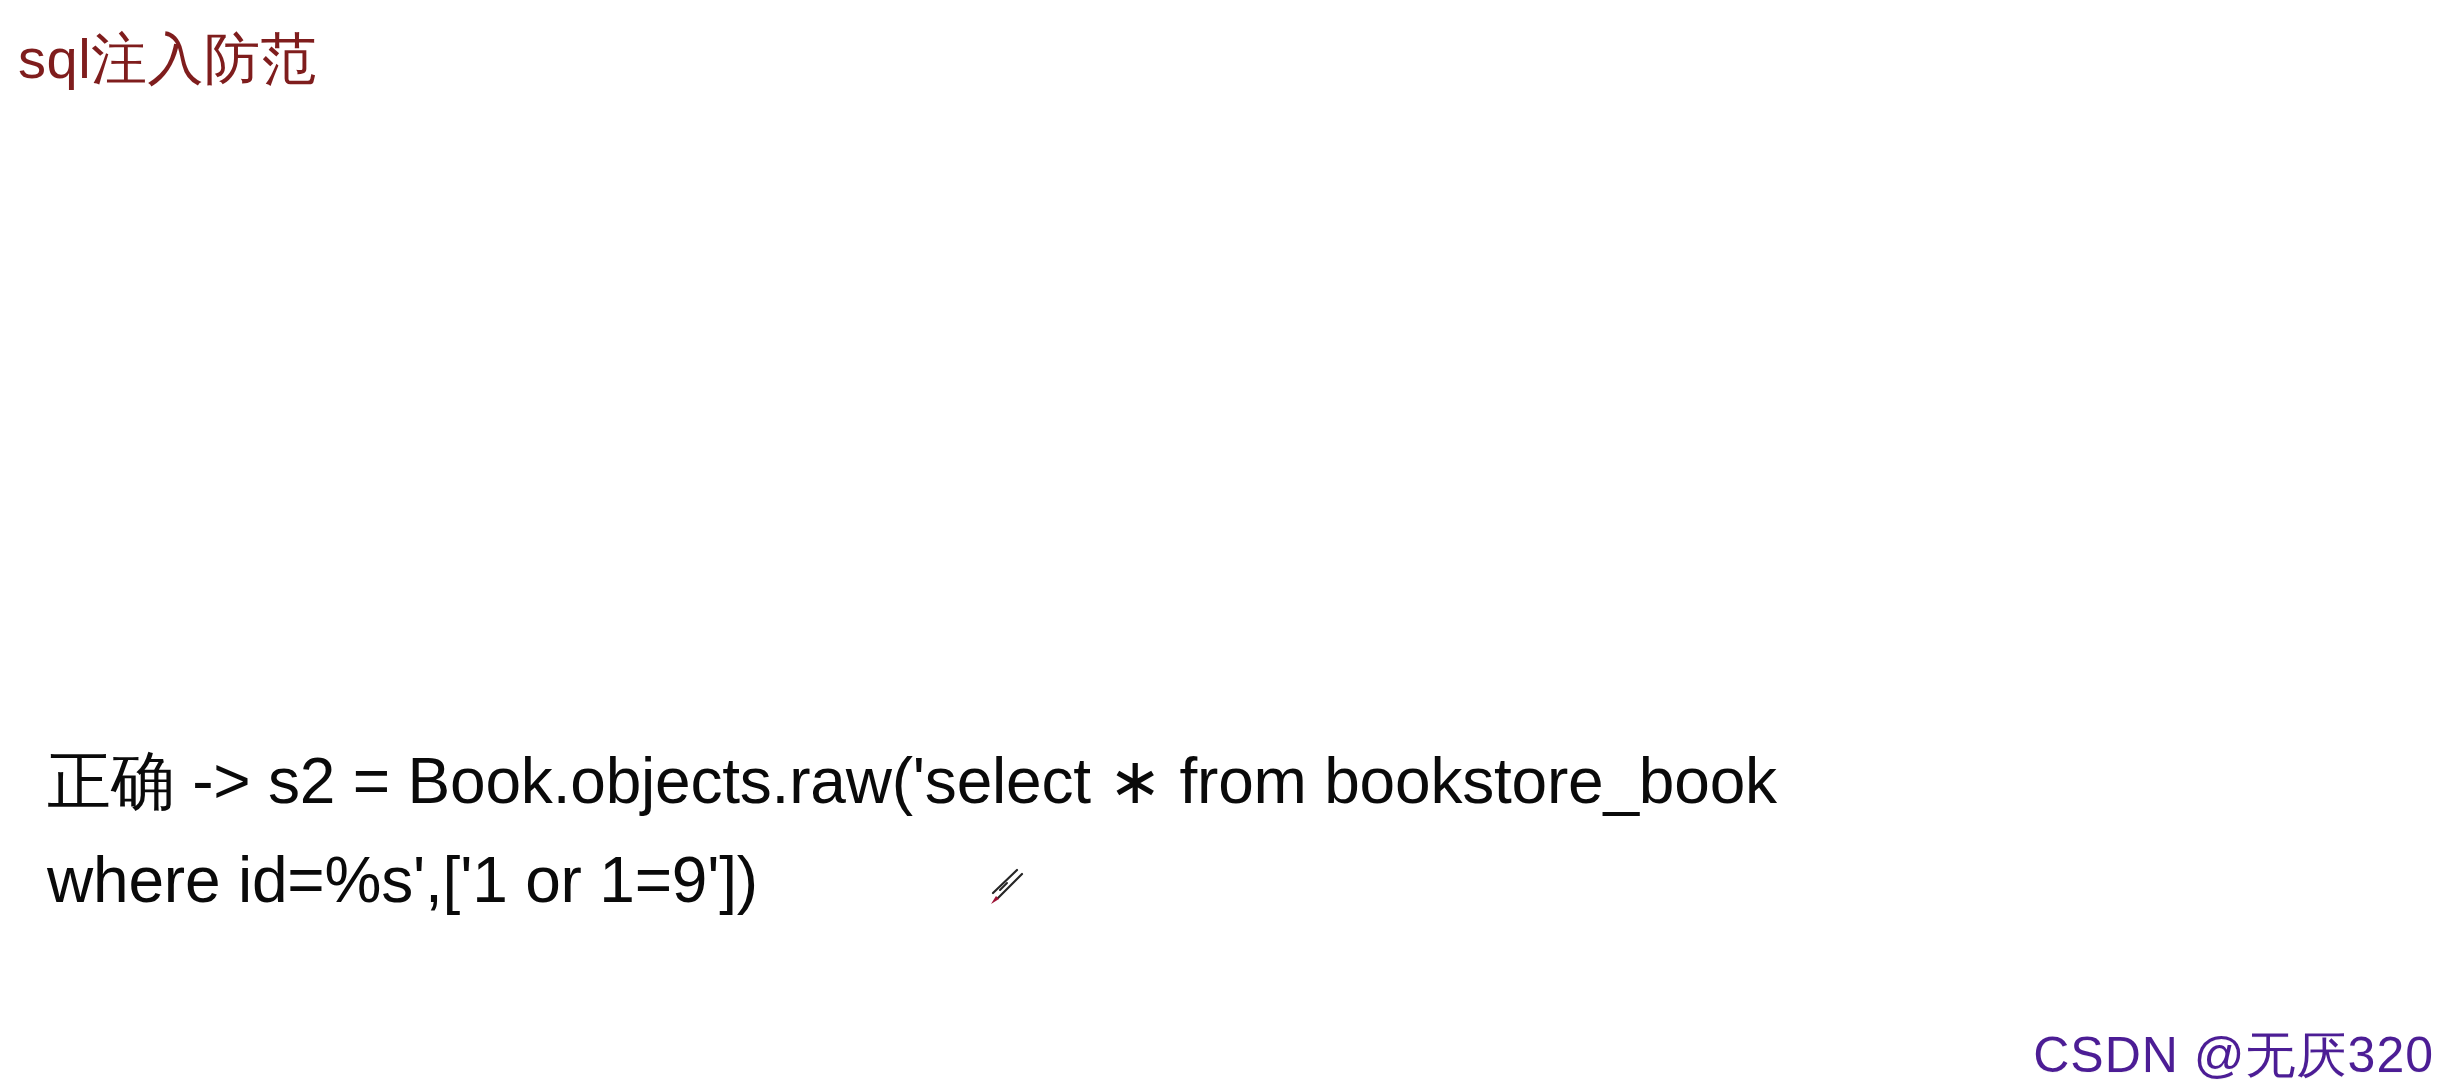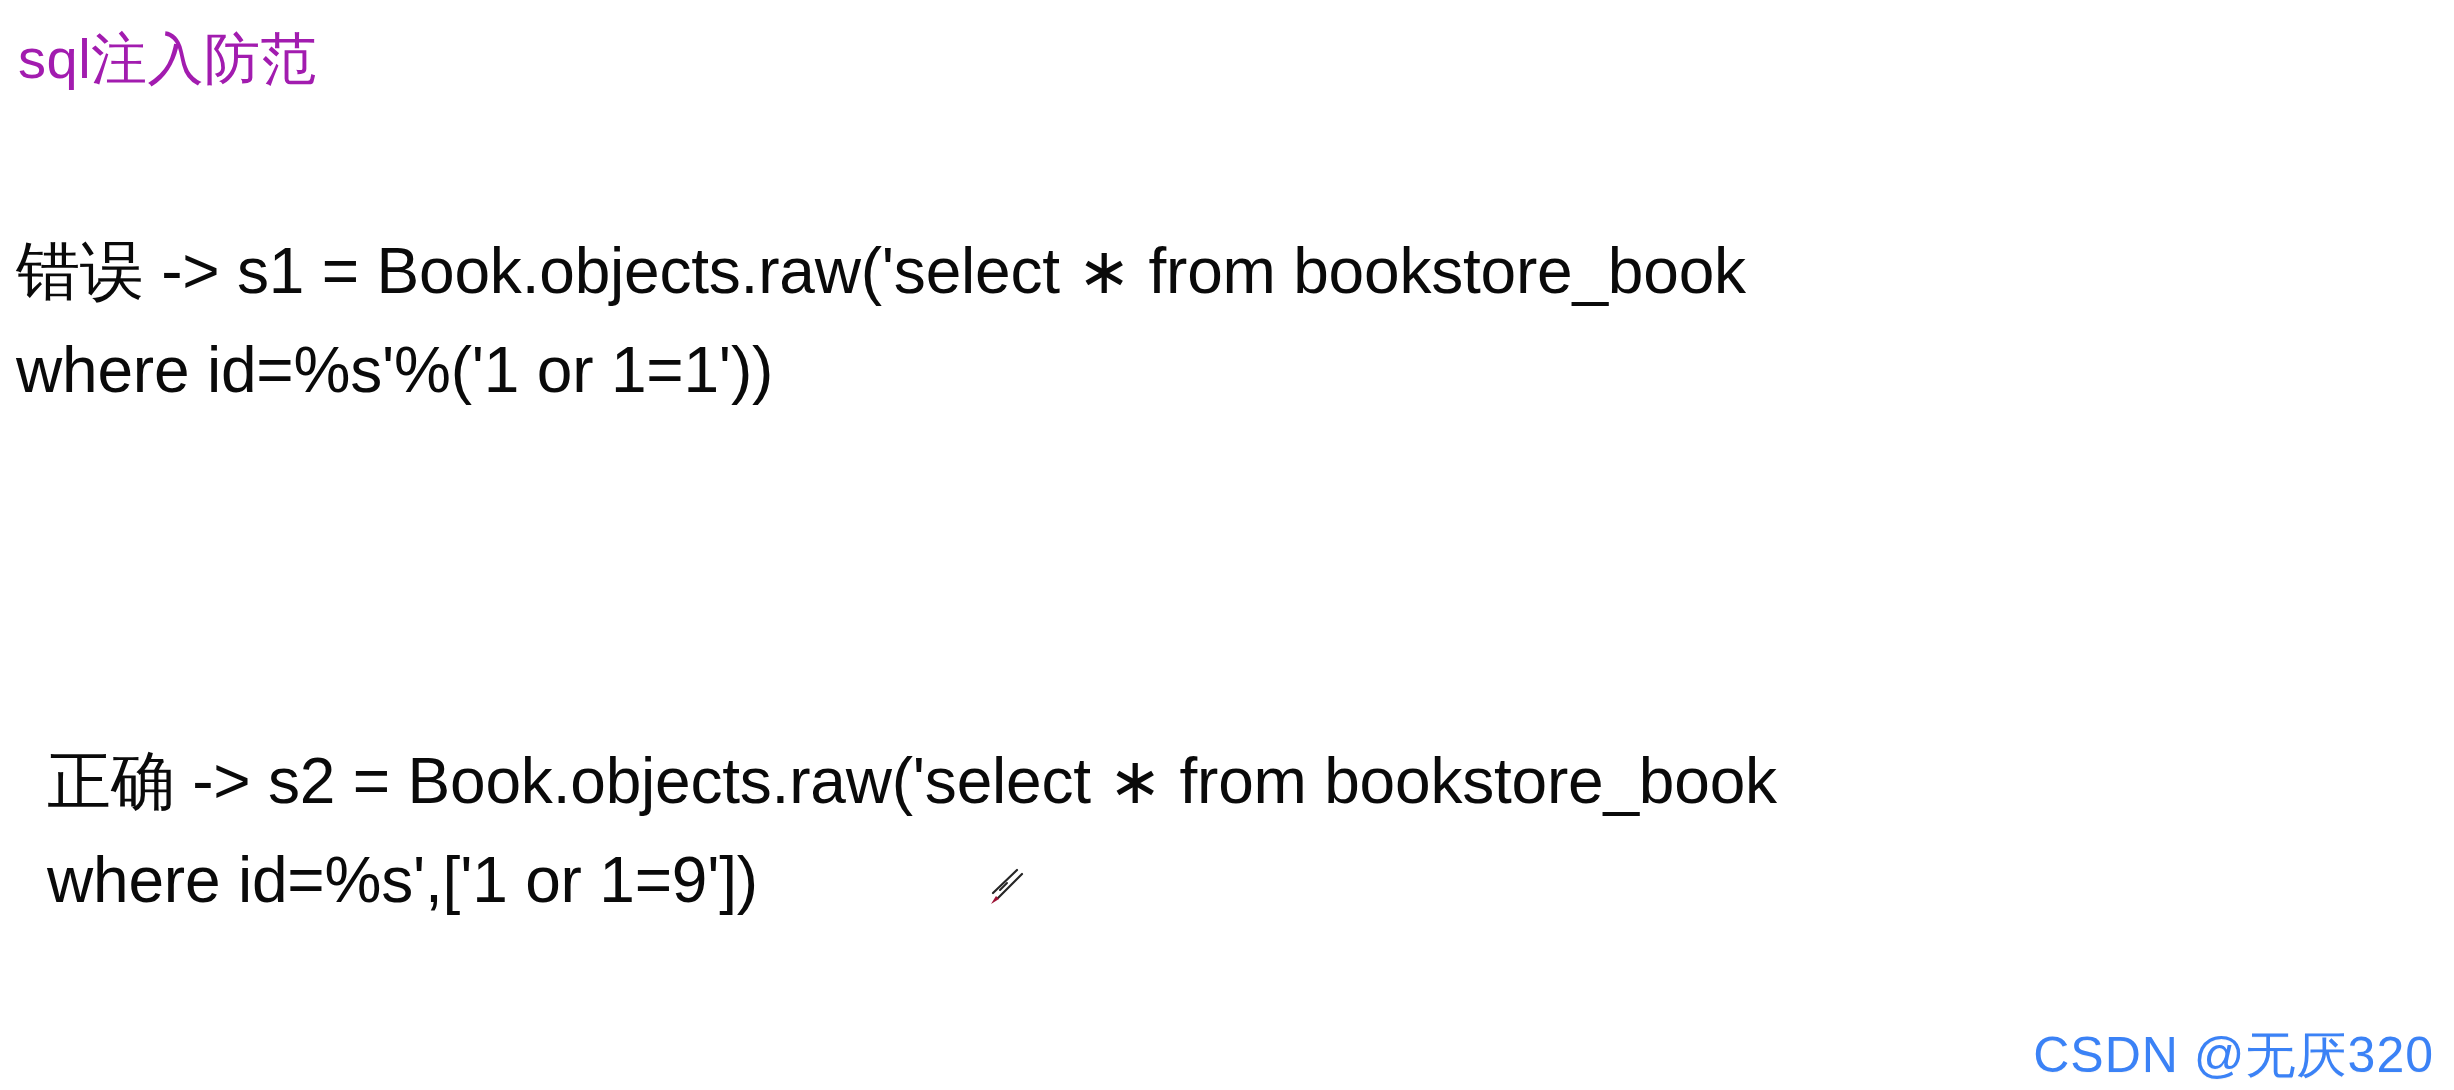--- a/index.html
+++ b/index.html
@@ -26,21 +26,21 @@
   
   .title {
     position: absolute;
     left: 18px;
     top: 26px;
     font-size: 56px;
     line-height: 1.18;
     font-weight: 400;
     letter-spacing: 0.5px;
     white-space: pre;
-    color: #a21caf;
+    color: #7f1d1d;
   }
 
   
   .code-block {
     position: absolute;
     left: 16px;
     width: 2400px;
   }
   .code-block.wrong { top: 222px; }
   .code-block.right { top: 732px; margin-left: 31px; }
@@ -68,38 +68,34 @@
     pointer-events: none;
   }
 
   
   .watermark {
     position: absolute;
     right: 20px;
     bottom: 10px;
     font-size: 50px;
     line-height: 1;
-    color: #3b82f6;
+    color: #4c1d95;
     white-space: pre;
     letter-spacing: 1px;
     font-weight: 400;
     text-shadow: 0 1px 0 #f6f6f7;
   }
 </style>
 </head>
 <body>
 
 <div class="slide">
 
   <div class="title">sql注入防范</div>
 
-  <div class="code-block wrong">
-    <div class="code-line">错误 -&gt; s1 = Book.objects.raw('select ∗ from bookstore_book</div>
-    <div class="code-line second">where id=%s'%('1 or 1=1'))</div>
-  </div>
 
   <div class="code-block right">
     <div class="code-line">正确 -&gt; s2 = Book.objects.raw('select ∗ from bookstore_book</div>
     <div class="code-line second">where id=%s',['1 or 1=9'])</div>
   </div>
 
   <div class="pen-cursor">
     <svg width="44" height="44" viewBox="0 0 44 44" xmlns="http://www.w3.org/2000/svg">
 
       <line x1="14" y1="30" x2="38" y2="6" stroke="#262626" stroke-width="2.2" stroke-linecap="round"></line>

